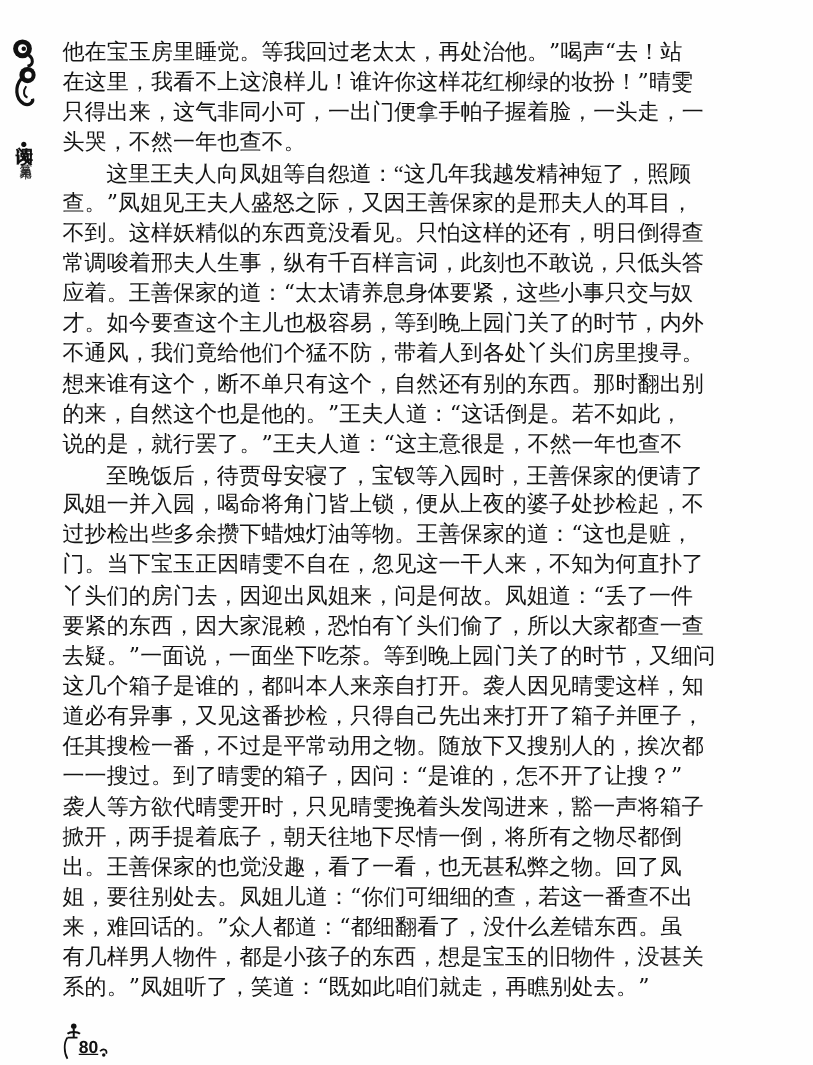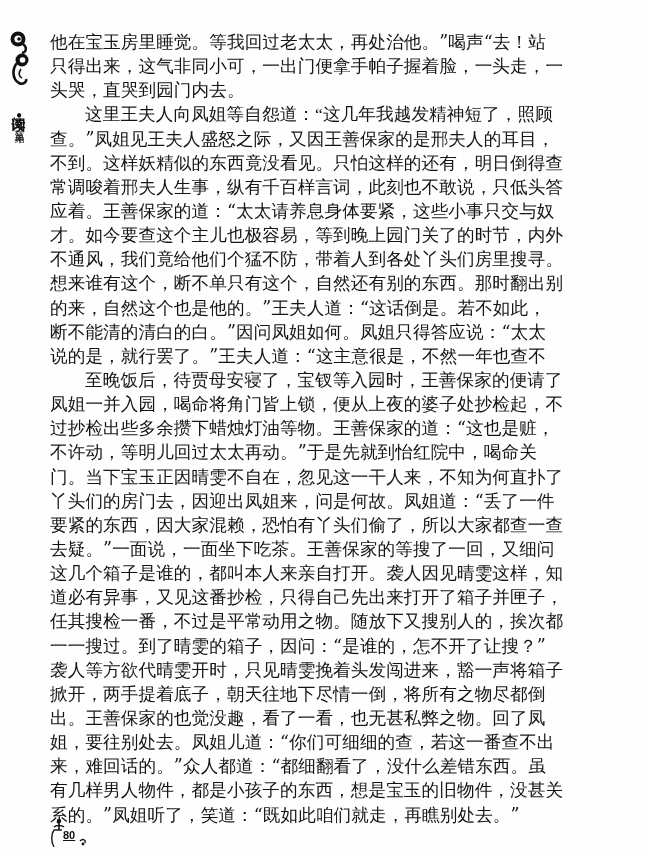--- a/index.html
+++ b/index.html
@@ -88,21 +88,21 @@
       left: 50px;
       top: 818px;
       width: 40px;
       height: 30px;
     }
     .footer .page-num {
       position: absolute;
       left: 13px;
       top: 11px;
       font-family: "Liberation Sans", "DejaVu Sans", sans-serif;
-      font-size: 11px;
+      font-size: 14px;
       font-weight: bold;
       text-decoration: underline;
       color: #111;
     }
     .footer svg {
       position: absolute;
       left: 0; top: 0;
     }
   </style>
 </head>
@@ -122,41 +122,40 @@
   </svg>
 
   <div class="side-label">
     <span class="main">阅读</span>
     <span class="dot">•</span>
     <span class="sub">第三单元</span>
   </div>
 
   <div class="text-column">
     <span class="line">他在宝玉房里睡觉。等我回过老太太，再处治他。”喝声“去！站</span>
+    <span class="line">在这里，我看不上这浪样儿！谁许你这样花红柳绿的妆扮！”晴雯</span>
     <span class="line">只得出来，这气非同小可，一出门便拿手帕子握着脸，一头走，一</span>
-    <span class="line last">头哭，直哭到园门内去。</span>
+    <span class="line last">头哭，不然一年也查不。</span>
     <span class="line indent">这里王夫人向凤姐等自怨道：“这几年我越发精神短了，照顾</span>
     <span class="line">查。”凤姐见王夫人盛怒之际，又因王善保家的是邢夫人的耳目，</span>
     <span class="line">不到。这样妖精似的东西竟没看见。只怕这样的还有，明日倒得查</span>
     <span class="line">常调唆着邢夫人生事，纵有千百样言词，此刻也不敢说，只低头答</span>
     <span class="line">应着。王善保家的道：“太太请养息身体要紧，这些小事只交与奴</span>
     <span class="line">才。如今要查这个主儿也极容易，等到晚上园门关了的时节，内外</span>
     <span class="line">不通风，我们竟给他们个猛不防，带着人到各处丫头们房里搜寻。</span>
     <span class="line">想来谁有这个，断不单只有这个，自然还有别的东西。那时翻出别</span>
     <span class="line">的来，自然这个也是他的。”王夫人道：“这话倒是。若不如此，</span>
-    <span class="line">断不能清的清白的白。”因问凤姐如何。凤姐只得答应说：“太太</span>
     <span class="line">说的是，就行罢了。”王夫人道：“这主意很是，不然一年也查不</span>
     <span class="line indent">至晚饭后，待贾母安寝了，宝钗等入园时，王善保家的便请了</span>
     <span class="line">凤姐一并入园，喝命将角门皆上锁，便从上夜的婆子处抄检起，不</span>
     <span class="line">过抄检出些多余攒下蜡烛灯油等物。王善保家的道：“这也是赃，</span>
-    <span class="line">不许动，等明儿回过太太再动。”于是先就到怡红院中，喝命关</span>
     <span class="line">门。当下宝玉正因晴雯不自在，忽见这一干人来，不知为何直扑了</span>
     <span class="line">丫头们的房门去，因迎出凤姐来，问是何故。凤姐道：“丢了一件</span>
     <span class="line">要紧的东西，因大家混赖，恐怕有丫头们偷了，所以大家都查一查</span>
-    <span class="line">去疑。”一面说，一面坐下吃茶。王善保家的等搜了一回，又细问</span>
+    <span class="line">去疑。”一面说，一面坐下吃茶。等到晚上园门关了的时节，又细问</span>
     <span class="line">这几个箱子是谁的，都叫本人来亲自打开。袭人因见晴雯这样，知</span>
     <span class="line">道必有异事，又见这番抄检，只得自己先出来打开了箱子并匣子，</span>
     <span class="line">任其搜检一番，不过是平常动用之物。随放下又搜别人的，挨次都</span>
     <span class="line">一一搜过。到了晴雯的箱子，因问：“是谁的，怎不开了让搜？”</span>
     <span class="line">袭人等方欲代晴雯开时，只见晴雯挽着头发闯进来，豁一声将箱子</span>
     <span class="line">掀开，两手提着底子，朝天往地下尽情一倒，将所有之物尽都倒</span>
     <span class="line">出。王善保家的也觉没趣，看了一看，也无甚私弊之物。回了凤</span>
     <span class="line">姐，要往别处去。凤姐儿道：“你们可细细的查，若这一番查不出</span>
     <span class="line">来，难回话的。”众人都道：“都细翻看了，没什么差错东西。虽</span>
     <span class="line">有几样男人物件，都是小孩子的东西，想是宝玉的旧物件，没甚关</span>

